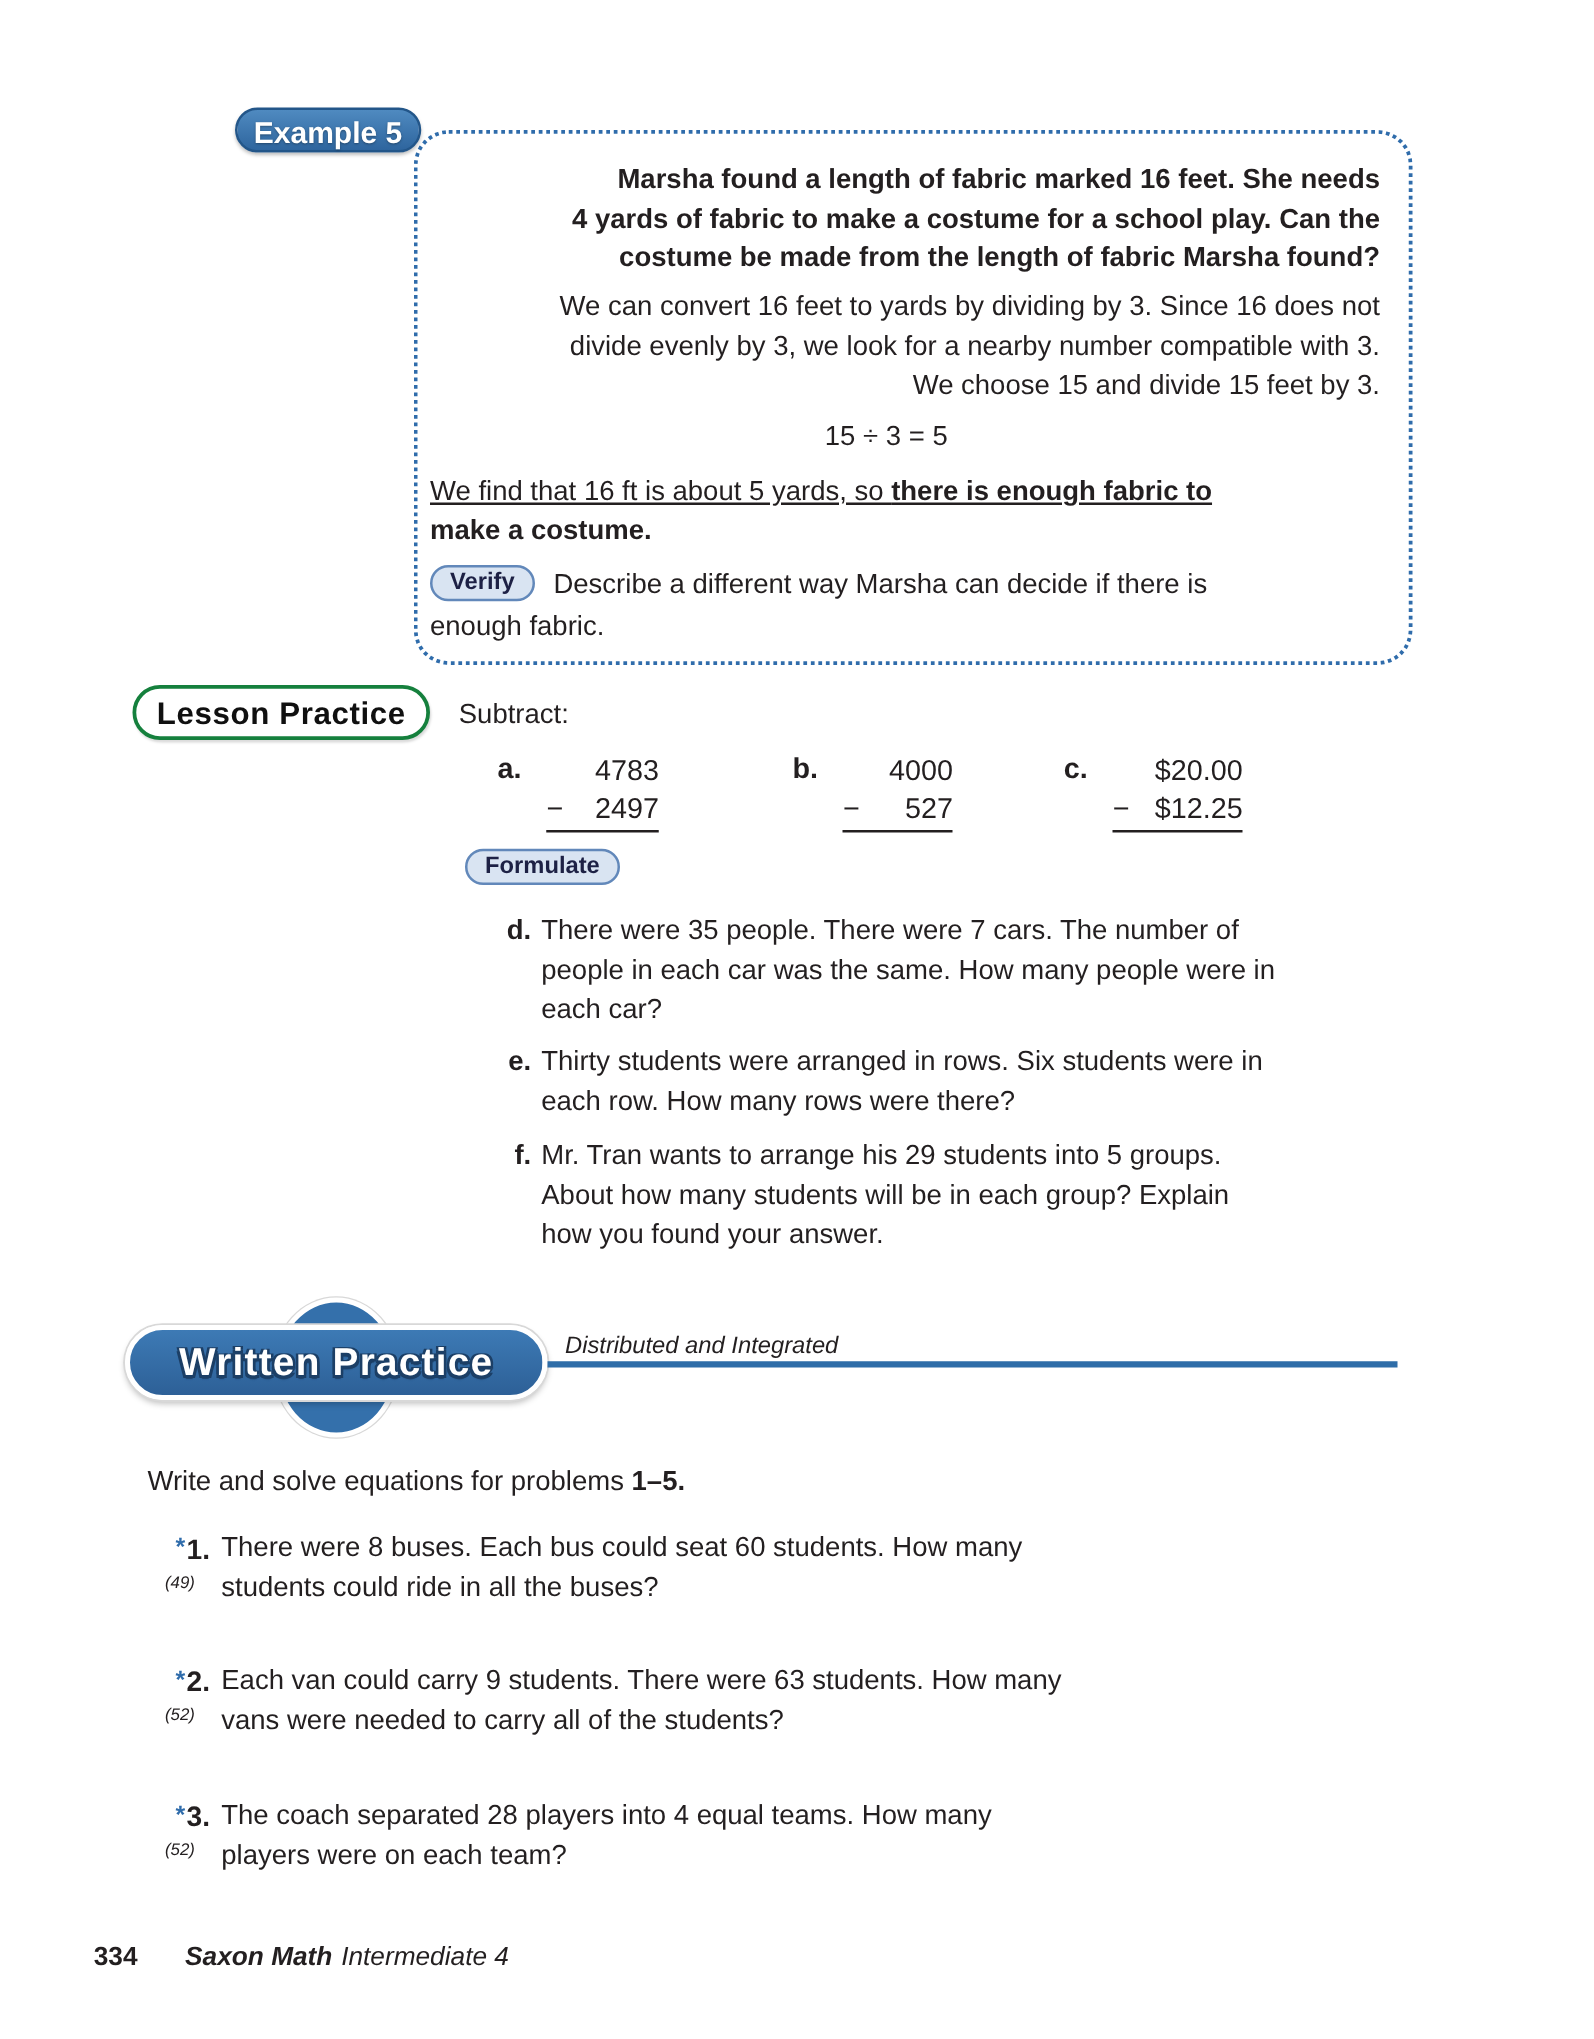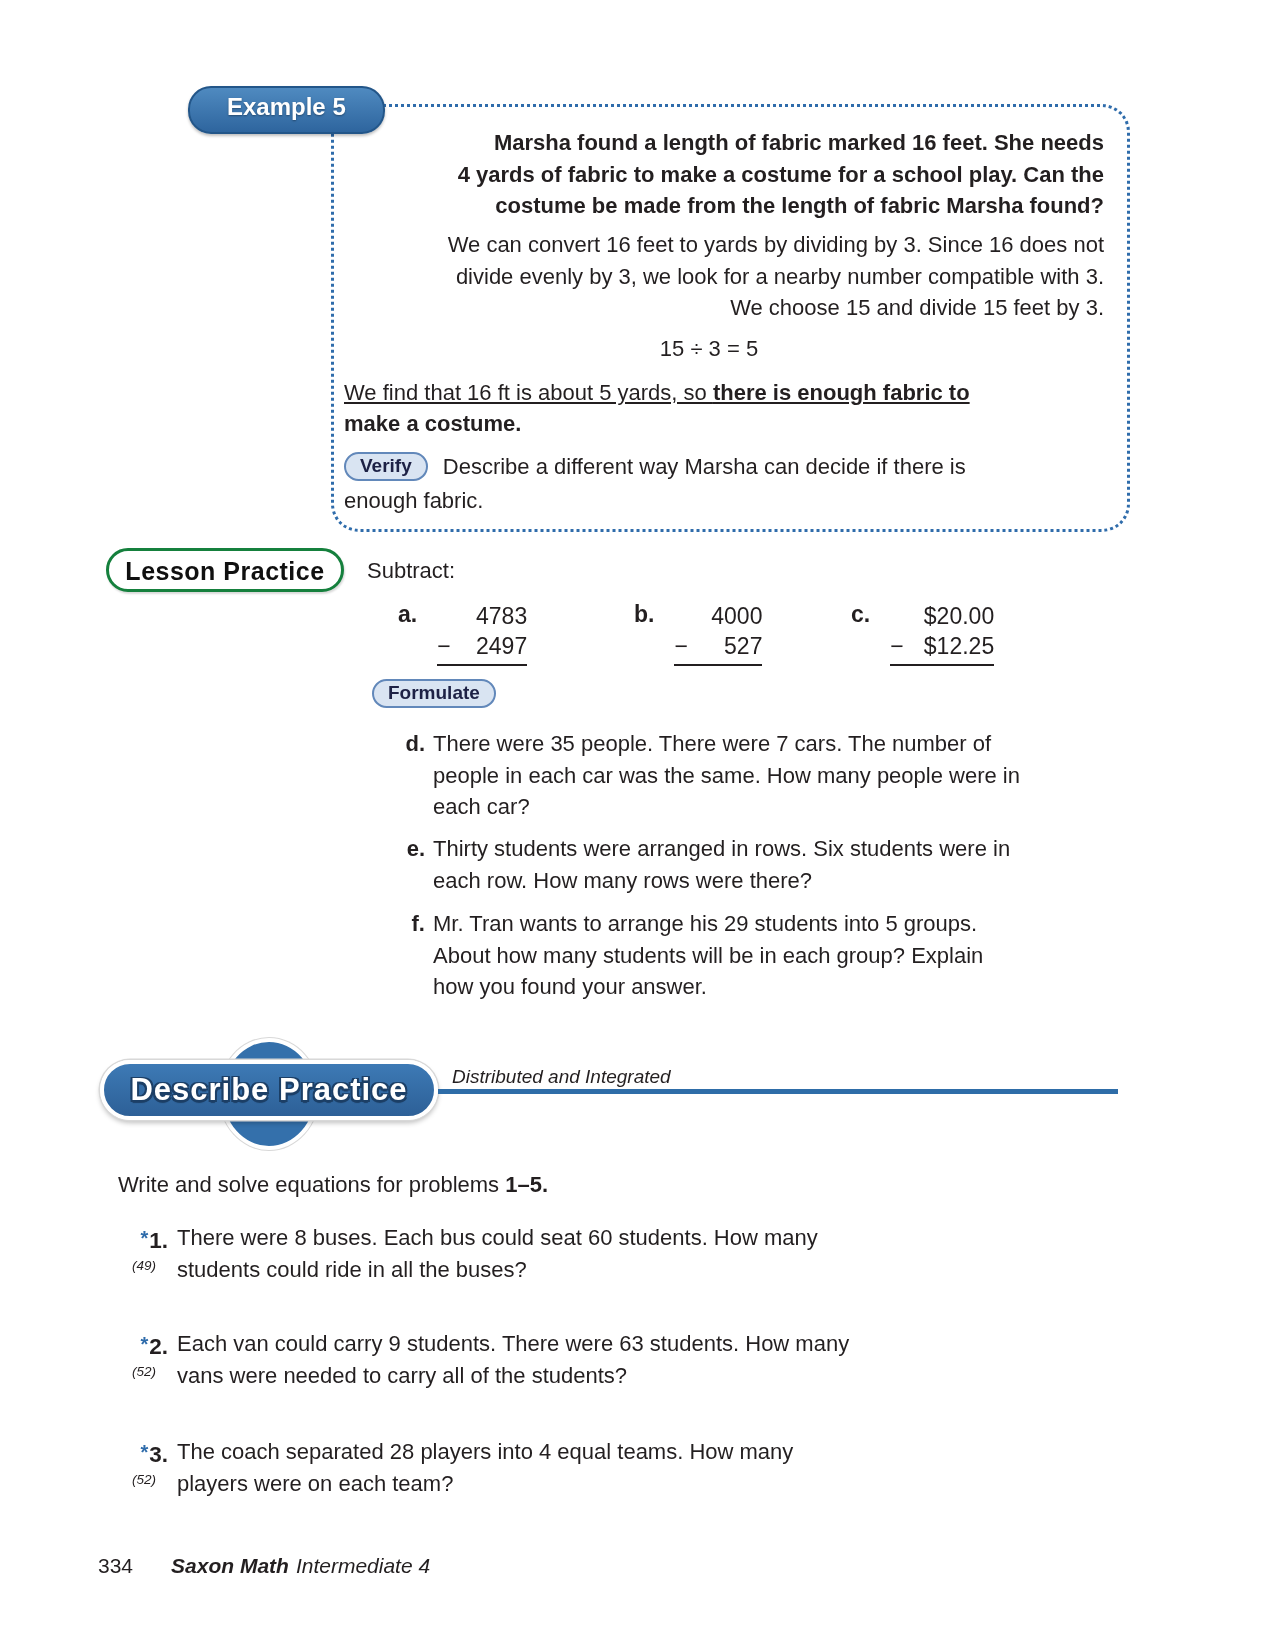--- a/index.html
+++ b/index.html
@@ -6,21 +6,21 @@
   .page{
     position:relative;width:1275px;height:1631px;background:#ffffff;
     font-family:"Liberation Sans",sans-serif;color:#231f20;overflow:hidden;
   }
   
   .dotted-box{
     position:absolute;left:331px;top:104px;width:799px;height:428px;
     border:3.5px dotted #2f6cab;border-radius:28px;box-sizing:border-box;
   }
   .example-badge{
-    position:absolute;left:188px;top:86px;height:48px;padding:0 37px;
+    position:absolute;left:188px;top:86px;height:36px;padding:0 13px;
     background:linear-gradient(180deg,#4f8ac0 0%,#2e659e 100%);
     border:2px solid #235689;border-radius:23px;color:#ffffff;
     font-weight:bold;font-size:24px;line-height:38px;
     text-shadow:0 1px 2px rgba(0,0,0,.35);box-shadow:0 2px 3px rgba(0,0,0,.25);
     box-sizing:border-box;
   }
   .bold-block,.reg-block{position:absolute;white-space:pre-line;font-size:22px;line-height:31.5px;text-align:right;}
   .bold-block{font-weight:bold;}
   .equation{position:absolute;left:344px;top:336px;width:730px;text-align:center;font-size:22px;}
   .result-l1{position:absolute;left:344px;top:380px;font-size:22px;text-decoration:underline;}
@@ -72,21 +72,21 @@
   .intro .b{font-weight:bold;}
   .nprob{position:absolute;left:112px;display:flex;font-size:22px;line-height:32px;}
   .np-head{position:relative;width:56px;flex:none;text-align:right;}
   .np-star{color:#2f6cab;font-weight:bold;font-size:20px;vertical-align:3px;margin-right:1px;}
   .np-num{font-weight:bold;font-size:22.5px;}
   .np-ref{position:absolute;right:12px;top:28px;font-size:13.5px;font-style:italic;}
   .np-text{margin-left:9px;white-space:pre-line;width:780px;}
   #nprob-1{top:1222px;} #nprob-2{top:1328px;} #nprob-3{top:1436px;}
   
   .footer{position:absolute;left:75px;top:1554px;font-size:21px;display:flex;align-items:baseline;}
-  .f-num{font-weight:normal;margin-right:38px;margin-left:23px;}
+  .f-num{font-weight:bold;margin-right:38px;}
   .f-book{font-weight:bold;font-style:italic;margin-right:7px;}
   .f-ed{font-style:italic;}
 </style>
 </head>
 <body>
 
 <div class="page">
 
   <section>
     <div class="dotted-box"></div>
@@ -167,21 +167,21 @@
     <div class="wprob" id="wprob-f">
       <span class="wlbl">f.</span>
       <span class="wtext">Mr. Tran wants to arrange his 29 students into 5 groups.
 About how many students will be in each group? Explain
 how you found your answer.</span>
     </div>
   </section>
 
   <section>
     <div class="wp-circle"></div>
-    <div class="wp-pill">Describe Practice</div>
+    <div class="wp-pill">Written Practice</div>
     <div class="wp-subtitle">Distributed and Integrated</div>
     <div class="wp-rule"></div>
 
     <div class="intro"><span>Write and solve equations for problems </span><span class="b">1–5.</span></div>
 
     <div class="nprob" id="nprob-1">
       <span class="np-head">
         <span class="np-star">*</span><span class="np-num">1.</span>
         <span class="np-ref">(49)</span>
       </span>

